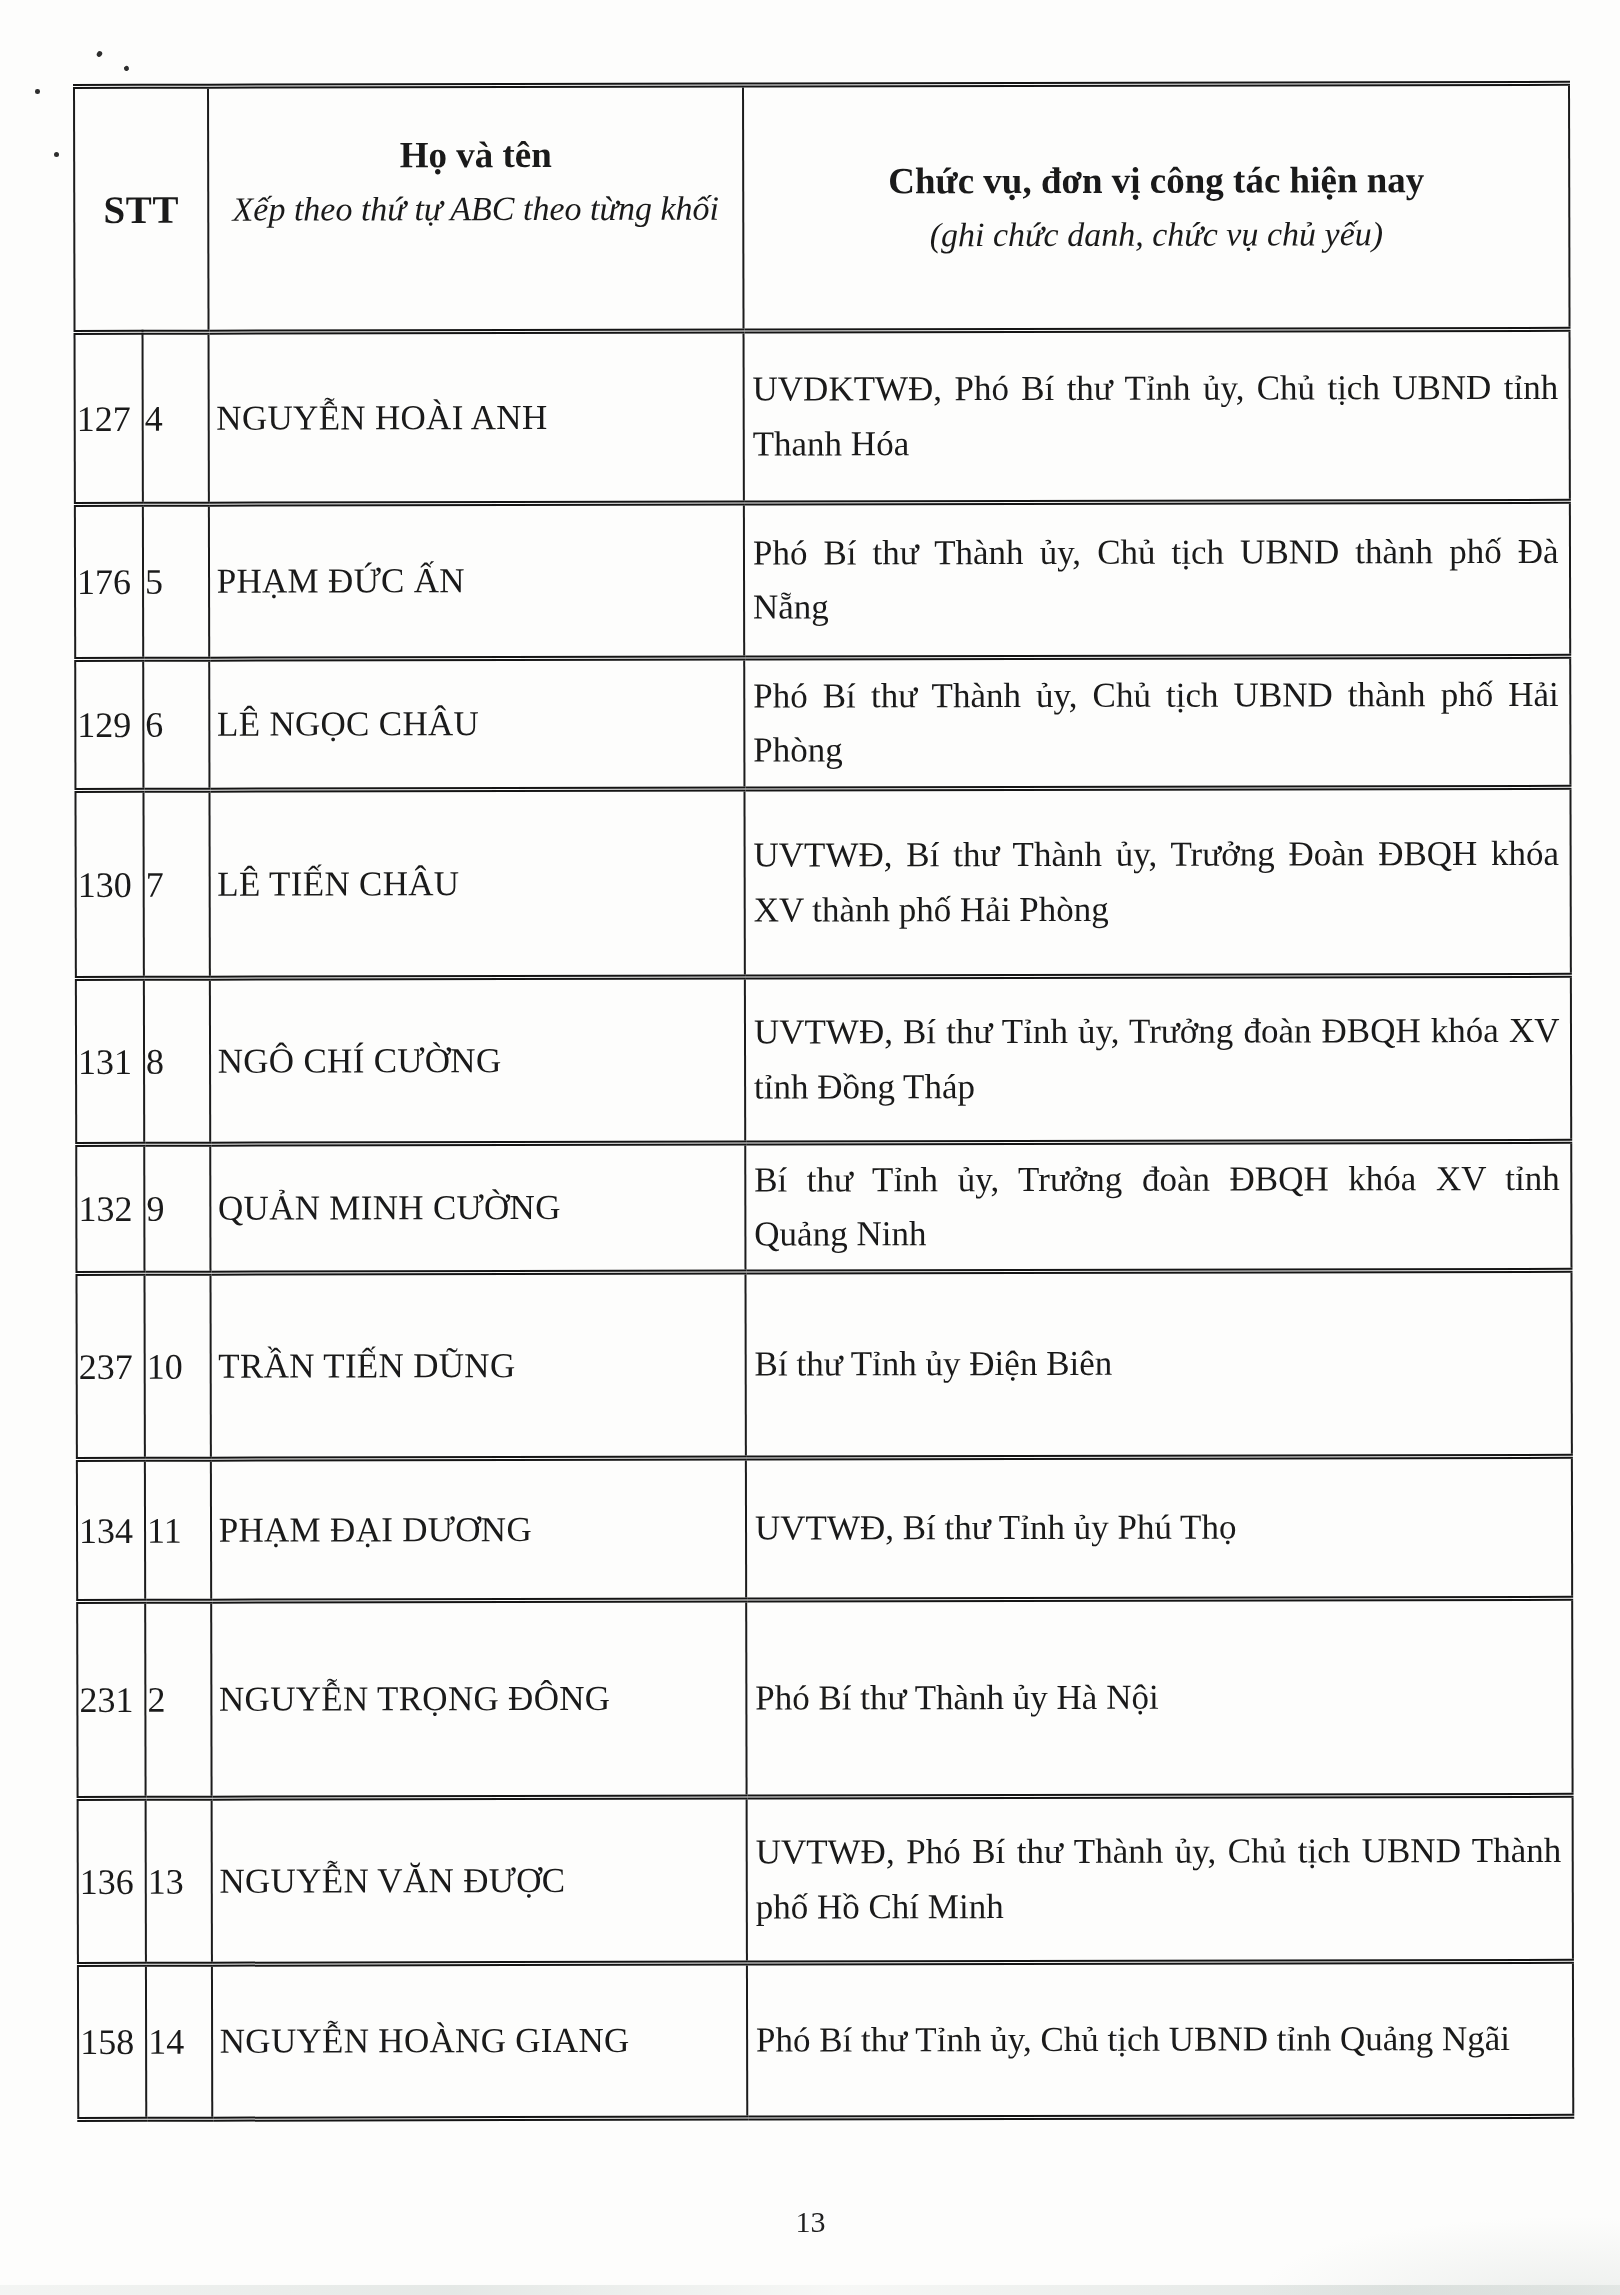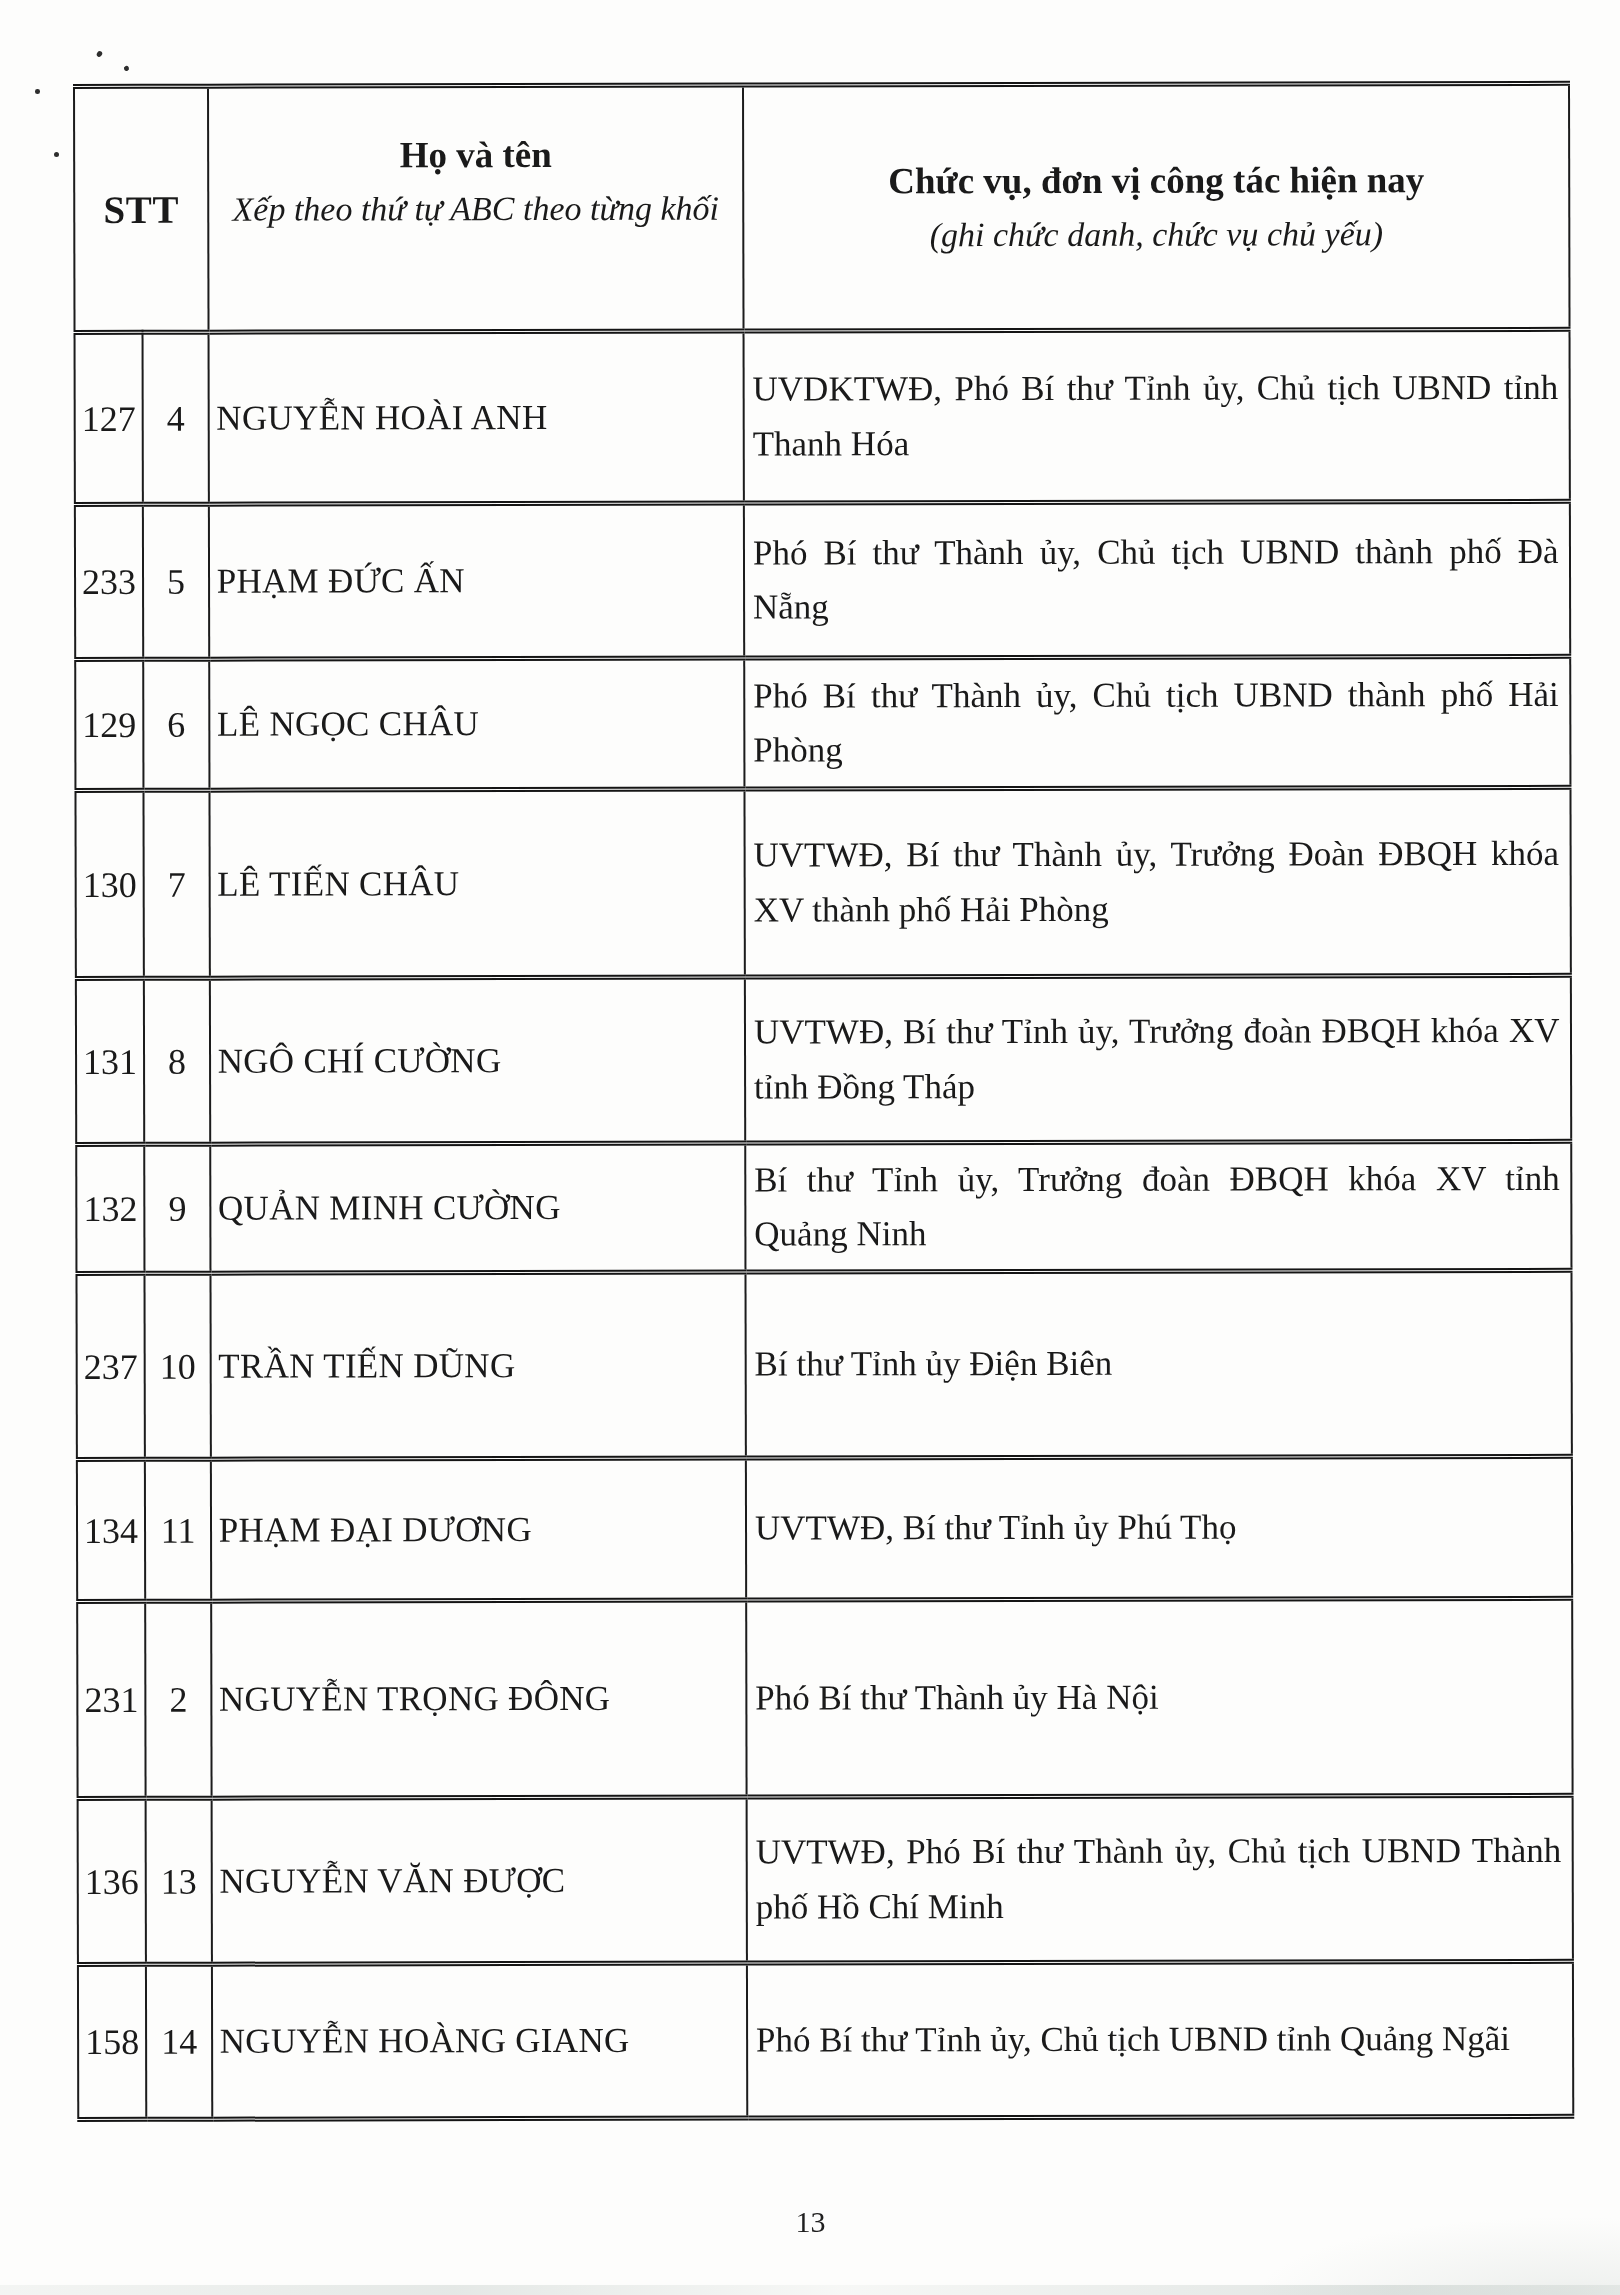--- a/index.html
+++ b/index.html
@@ -55,21 +55,21 @@
 
   th.c-stt{
     font-weight:bold;font-size:39px;text-align:center;letter-spacing:0.7px;
   }
   .hdr-block{text-align:center;}
   .hdr-block.lift{position:relative;top:-27.5px;}
   .hdr-title{font-weight:bold;font-size:37px;line-height:1.1;}
   .hdr-sub{font-style:italic;font-size:34px;line-height:1.1;margin-top:14.4px;}
 
   td.c-stt,td.c-no{
-    text-align:center;font-size:36px;border-radius:12px;
+    font-size:36px;border-radius:12px;
   }
   td.c-name{
     font-size:35px;padding-left:6.6px;padding-right:3.9px;
     letter-spacing:0.3px;white-space:nowrap;
   }
   td.c-position{
     font-size:35px;text-align:justify;line-height:1.55;
     padding:3.9px 10.5px 3.9px 7.9px;
   }
 
@@ -124,21 +124,21 @@
       </tr>
     </thead>
     <tbody id="rows">
         <tr>
           <td class="c-stt">127</td>
           <td class="c-no">4</td>
           <td class="c-name">NGUYỄN HOÀI ANH</td>
           <td class="c-position">UVDKTWĐ, Phó Bí thư Tỉnh ủy, Chủ tịch UBND tỉnh Thanh Hóa</td>
         </tr>
         <tr>
-          <td class="c-stt">233</td>
+          <td class="c-stt">176</td>
           <td class="c-no">5</td>
           <td class="c-name">PHẠM ĐỨC ẤN</td>
           <td class="c-position">Phó Bí thư Thành ủy, Chủ tịch UBND thành phố Đà Nẵng</td>
         </tr>
         <tr>
           <td class="c-stt">129</td>
           <td class="c-no">6</td>
           <td class="c-name">LÊ NGỌC CHÂU</td>
           <td class="c-position">Phó Bí thư Thành ủy, Chủ tịch UBND thành phố Hải Phòng</td>
         </tr>

